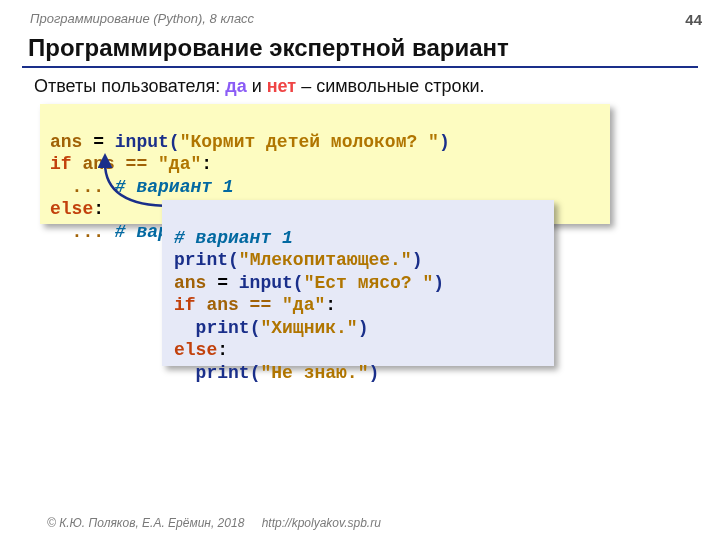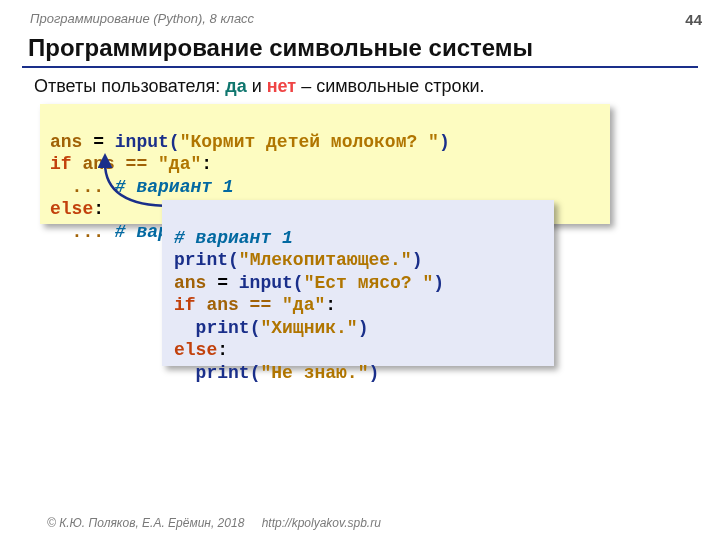--- a/index.html
+++ b/index.html
@@ -22,21 +22,21 @@
     font-size: 24px; font-weight: bold; color: #111;
   }
   .title-underline {
     position: absolute; top: 66px; left: 22px; width: 676px; height: 2px;
     background: #1a2f8a;
   }
   .subtitle {
     position: absolute; top: 76px; left: 34px;
     font-size: 18px; color: #111;
   }
-  .subtitle .yes { color: #0f766e; font-weight: bold; }
+  .subtitle .yes { color: #8b5cf6; font-weight: bold; }
   .subtitle .no  { color: #ef4444; font-weight: bold; }
   .code {
     font-family: "Courier New", monospace;
     font-size: 18px; font-weight: bold; line-height: 1.25;
     white-space: pre;
   }
   .c-var { color: #a16207; }
   .c-op  { color: #000; }
   .c-fn  { color: #1a2f8a; }
   .c-par { color: #1a2f8a; }
@@ -68,21 +68,21 @@
   .footer .url { margin-left: 14px; font-style: italic; }
 </style>
 </head>
 <body>
 
 <div class="header-bar">
   <span>Программирование (Python), 8 класс</span>
   <span class="page-num">44</span>
 </div>
 
-<div class="title">Программирование символьные системы</div>
+<div class="title">Программирование экспертной вариант</div>
 <div class="title-underline"></div>
 
 <div class="subtitle">
   <span>Ответы пользователя: </span><span class="yes">да</span><span> и </span><span class="no">нет</span><span> – символьные строки.</span>
 </div>
 
 <div class="code-box-1 code">
 <span><span class="c-var">ans</span><span class="c-op"> = </span><span class="c-fn">input</span><span class="c-par">(</span><span class="c-str">"Кормит детей молоком? "</span><span class="c-par">)</span></span>
 <span><span class="c-kw">if</span><span class="c-var"> ans == </span><span class="c-str">"да"</span><span class="c-op">:</span></span>
 <span><span>  </span><span class="c-var">... </span><span class="c-cmt"># вариант 1</span></span>

